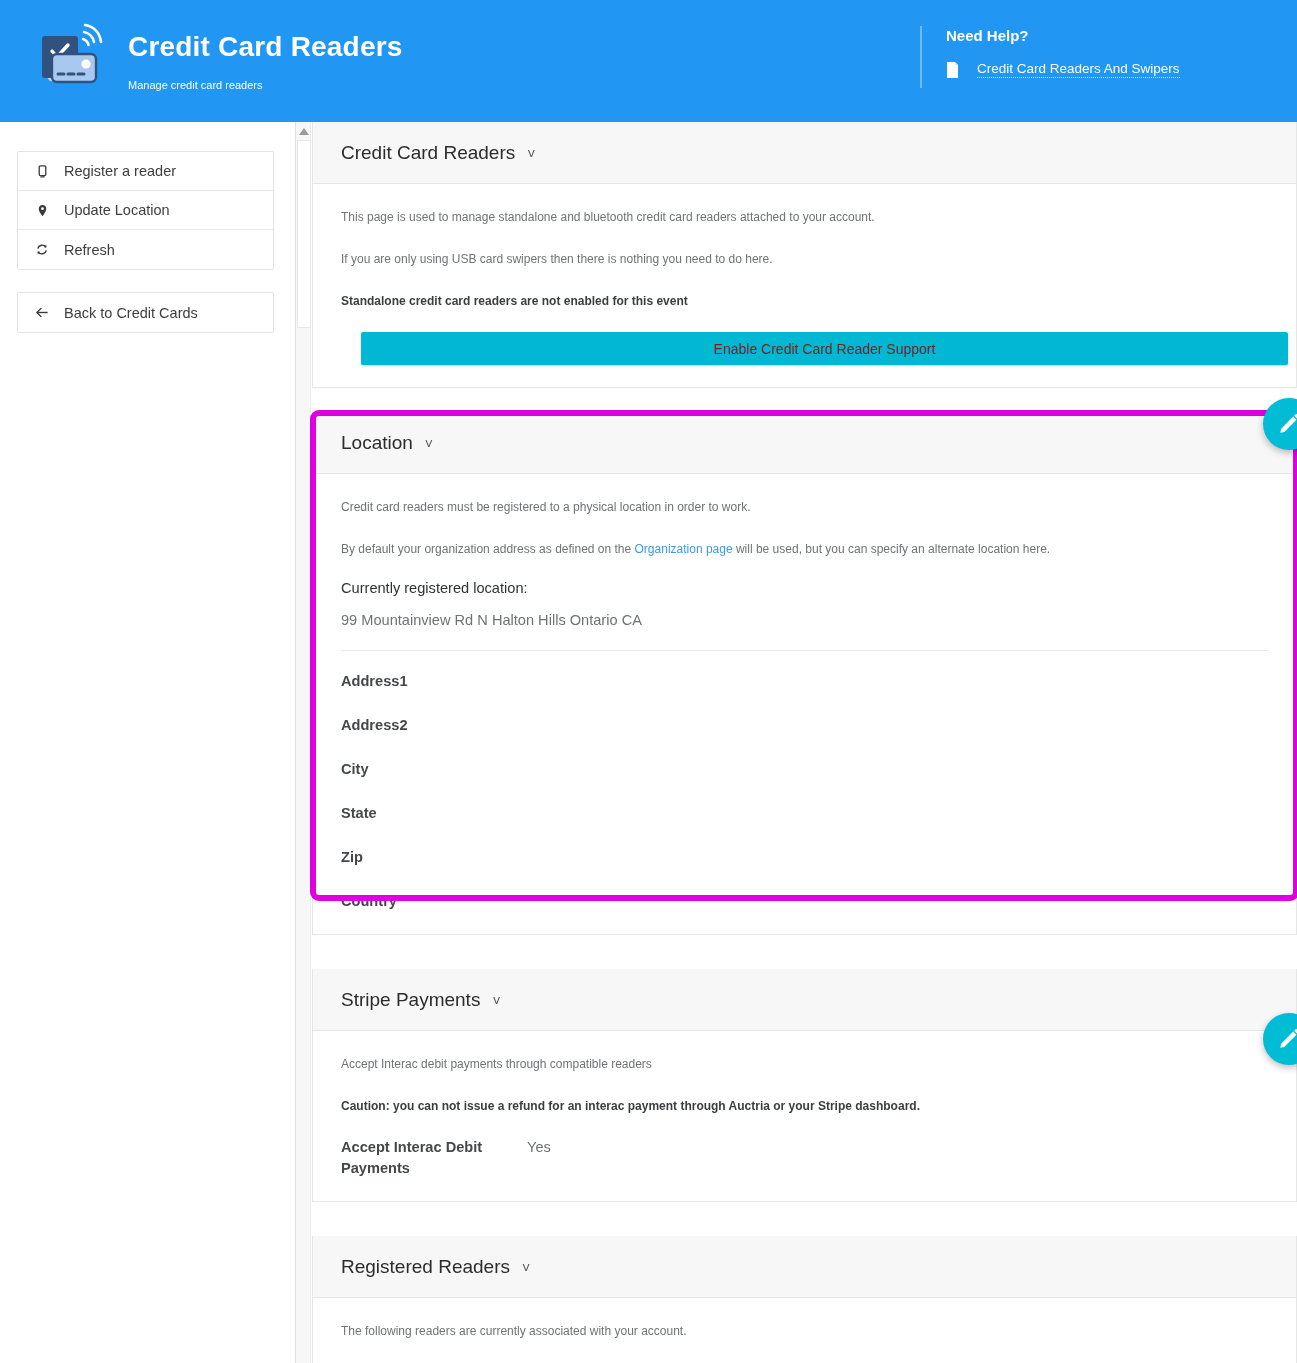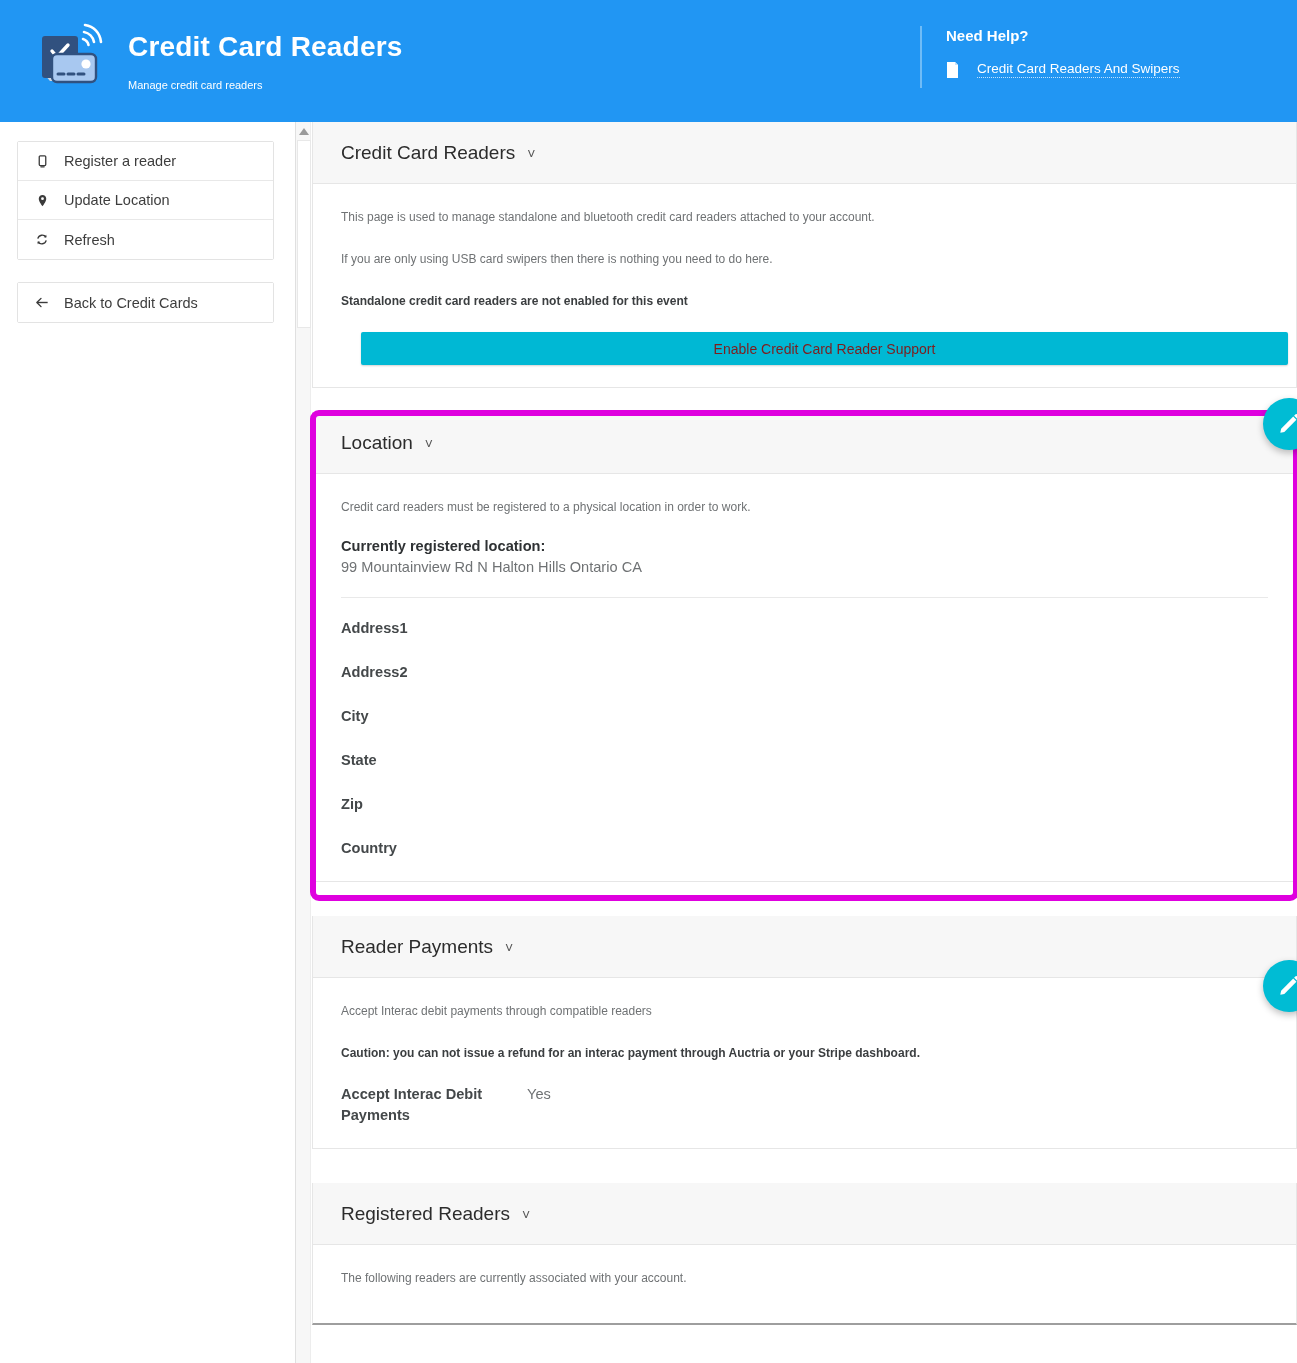--- a/index.html
+++ b/index.html
@@ -74,21 +74,21 @@
     background: #ffffff;
   }
 
   
   .sidebar {
     position: absolute;
     left: 0; top: 0;
     width: 291px;
     height: 1241px;
     background: #ffffff;
-    padding: 19px 17px 0 17px;
+    padding: 29px 17px 0 17px;
   }
   .menu-group {
     border: 1px solid #e3e3e3;
     background: #ffffff;
     border-radius: 2px;
     margin-bottom: 22px;
   }
   .menu-item {
     display: flex;
     align-items: center;
@@ -210,22 +210,22 @@
     width: 989px;
     height: 491px;
     border: 6px solid #df00df;
     border-radius: 9px;
     pointer-events: none;
     z-index: 5;
   }
   .reg-label {
     font-size: 14.6px;
     color: #2f3234;
-    font-weight: bold;
-    margin-bottom: 5px;
+    font-weight: normal;
+    margin-bottom: 16px;
   }
   .reg-value {
     font-size: 14.6px;
     color: #6f7274;
     margin-bottom: 8px;
   }
   .field-list {
     border-top: 1px solid #e9e9e9;
     margin-top: 22px;
     padding-top: 20px;
@@ -389,20 +389,23 @@
           <path d="M17.6 2.9l3.5 3.5 1.2-1.2a1.6 1.6 0 0 0 0-2.3l-1.2-1.2a1.6 1.6 0 0 0-2.3 0z" fill="#ffffff"></path>
         </svg>
       </button>
       <section class="panel">
         <div class="panel-head">
           <span class="panel-title">Location</span>
           <span class="chev">˅</span>
         </div>
         <div class="panel-body">
           <p class="para">Credit card readers must be registered to a physical location in order to work.</p>
+          <p class="para">
+            <span>By default your organization address as defined on the </span><a class="link">Organization page</a><span> will be used, but you can specify an alternate location here.</span>
+          </p>
           <div class="reg-label">Currently registered location:</div>
           <div class="reg-value">99 Mountainview Rd N Halton Hills Ontario CA</div>
 
           <div class="field-list">
             <div class="field-row">
               <div class="field-key">Address1</div>
               <div class="field-val"></div>
             </div>
             <div class="field-row">
               <div class="field-key">Address2</div>
@@ -433,21 +436,21 @@
 
     <div class="hl-wrap">
       <button class="fab" style="top:44px;">
         <svg viewBox="0 0 24 24">
           <path d="M3.4 17.1l-.9 4.4 4.4-.9L20.1 7.4l-3.5-3.5z" fill="#ffffff"></path>
           <path d="M17.6 2.9l3.5 3.5 1.2-1.2a1.6 1.6 0 0 0 0-2.3l-1.2-1.2a1.6 1.6 0 0 0-2.3 0z" fill="#ffffff"></path>
         </svg>
       </button>
       <section class="panel">
         <div class="panel-head">
-          <span class="panel-title">Reader Payments</span>
+          <span class="panel-title">Stripe Payments</span>
           <span class="chev">˅</span>
         </div>
         <div class="panel-body">
           <p class="para">Accept Interac debit payments through compatible readers</p>
           <p class="para strong">Caution: you can not issue a refund for an interac payment through Auctria or your Stripe dashboard.</p>
           <div class="field-row">
             <div class="field-key">Accept Interac Debit Payments</div>
             <div class="field-val">Yes</div>
           </div>
         </div>

